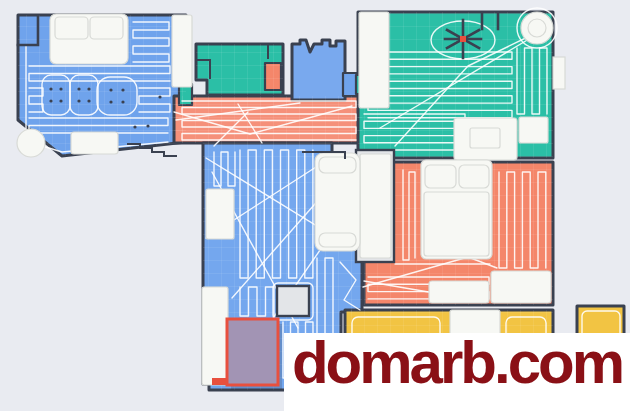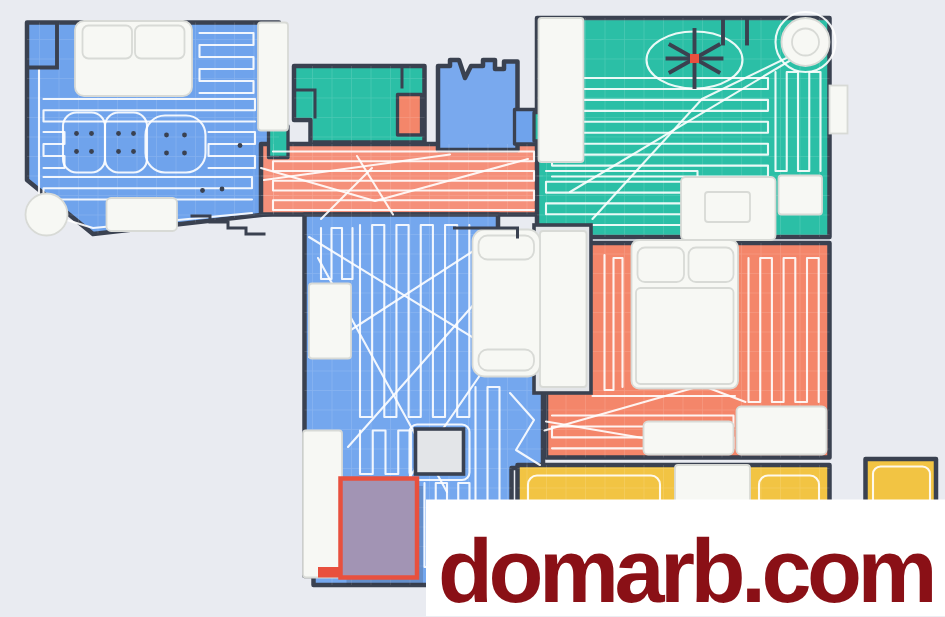--- a/index.html
+++ b/index.html
@@ -14,21 +14,21 @@
   .furn{fill:var(--furn);stroke:var(--furnstroke);stroke-width:1.2;}
   .furn2{fill:none;stroke:var(--furnstroke);stroke-width:1.2;}
   .niche{fill:var(--niche);stroke:var(--wall);stroke-width:2.4;}
   .wallseg{fill:none;stroke:var(--wall);stroke-width:2.6;stroke-linecap:square;}
   .wallseg-thin{fill:none;stroke:var(--wall);stroke-width:2;stroke-linecap:square;}
   .dot{fill:var(--wall);}
   .nogo{stroke:var(--red);stroke-width:3;}
   .nogo-stub{fill:var(--red);}
   .shadow{fill:rgba(40,45,60,.20);}
   .watermark{position:absolute;left:284px;top:333px;width:346px;height:78px;
-    background:var(--wmbg,#fff);display:flex;align-items:flex-end;justify-content:center;}
+    background:var(--wmbg,#fff);display:flex;align-items:flex-start;justify-content:center;}
   .watermark span{color:var(--wmred);font-size:60px;font-weight:bold;
     letter-spacing:-3px;line-height:1;}
 </style>
 </head>
 <body>
 
 <div class="stage">
 <svg width="630" height="411" viewBox="0 0 630 411">
   <defs>
     <pattern id="grid" width="13" height="13" patternUnits="userSpaceOnUse">

